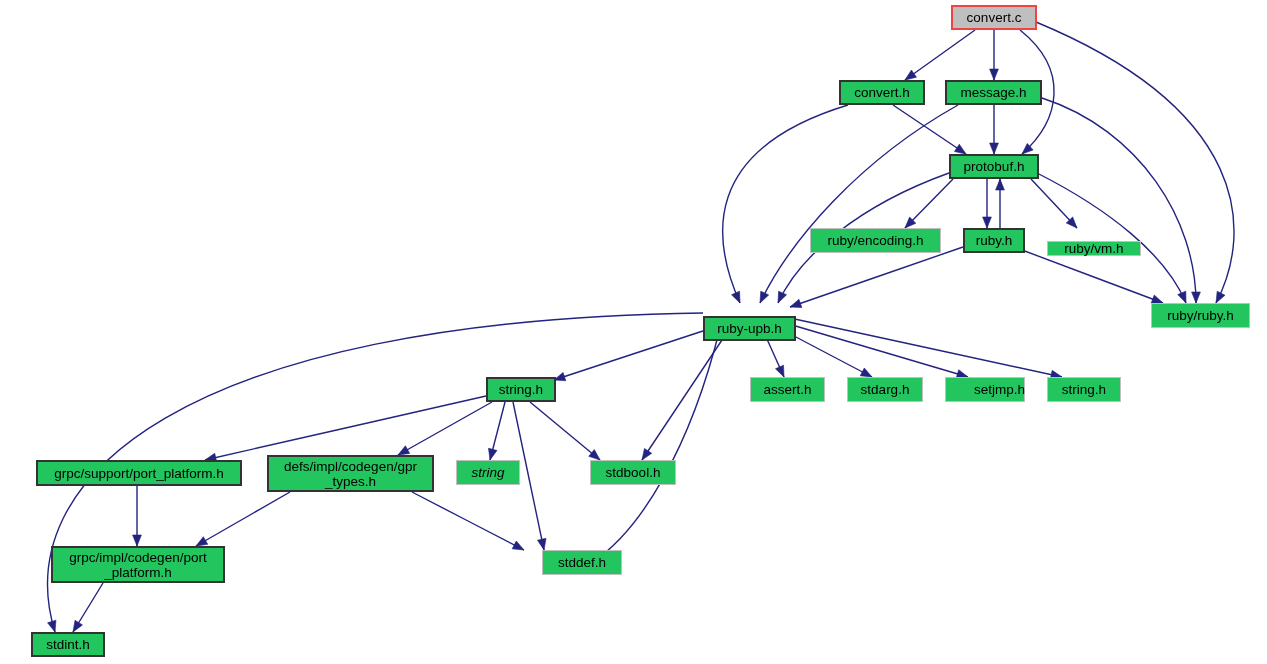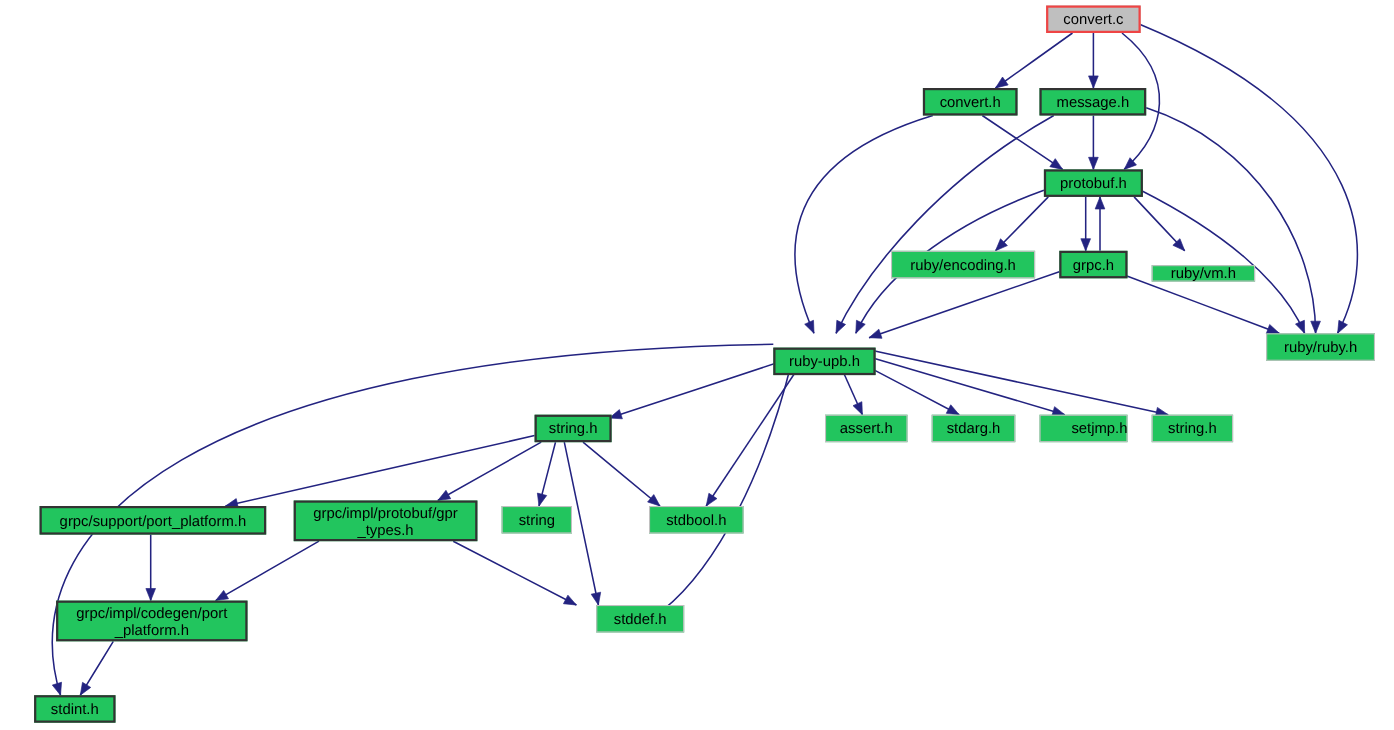--- a/index.html
+++ b/index.html
@@ -130,32 +130,32 @@
       <polygon points="524,550 512.2087028082395,548.848778676544 516.2554201876602,541.0344278749039" class="arrow-head"></polygon>
       <path d="M 103,583 C 93.1,599.17 82.9,615.83 73,632" class="edge-path"></path>
       <polygon points="73,632 74.99114671808827,620.3211586727516 82.4962381939594,624.9161126375707" class="arrow-head"></polygon>
     </svg>
   <div id="node-layer">
       <div class="node-box node-current" style="left: 951px; top: 5px; width: 86px; height: 25px;">convert.c</div>
       <div class="node-box node-bold" style="left: 839px; top: 80px; width: 86px; height: 25px;">convert.h</div>
       <div class="node-box node-bold" style="left: 945px; top: 80px; width: 97px; height: 25px;">message.h</div>
       <div class="node-box node-bold" style="left: 949px; top: 154px; width: 90px; height: 25px;">protobuf.h</div>
       <div class="node-box node-plain" style="left: 810px; top: 228px; width: 131px; height: 25px;">ruby/encoding.h</div>
-      <div class="node-box node-bold" style="left: 963px; top: 228px; width: 62px; height: 25px;">grpc.h</div>
+      <div class="node-box node-bold" style="left: 963px; top: 228px; width: 62px; height: 25px;">ruby.h</div>
       <div class="node-box node-plain" style="left: 1047px; top: 216px; width: 94px; height: 15px; margin-top: 25px;">ruby/vm.h</div>
       <div class="node-box node-bold" style="left: 703px; top: 303px; width: 93px; height: 25px; margin-top: 13px;">ruby-upb.h</div>
       <div class="node-box node-plain" style="left: 1151px; top: 303px; width: 99px; height: 25px;">ruby/ruby.h</div>
       <div class="node-box node-bold" style="left: 486px; top: 377px; width: 70px; height: 25px;">string.h</div>
       <div class="node-box node-plain" style="left: 750px; top: 377px; width: 75px; height: 25px;">assert.h</div>
       <div class="node-box node-plain" style="left: 847px; top: 377px; width: 76px; height: 25px;">stdarg.h</div>
       <div class="node-box node-plain" style="left: 945px; top: 377px; width: 80px; height: 25px; padding-left: 29px;">setjmp.h</div>
       <div class="node-box node-plain" style="left: 1047px; top: 377px; width: 74px; height: 25px;">string.h</div>
       <div class="node-box node-bold" style="left: 36px; top: 460px; width: 206px; height: 26px;">grpc/support/port_platform.h</div>
-      <div class="node-box node-bold" style="left: 267px; top: 455px; width: 167px; height: 37px;">grpc/impl/protobuf/gpr
+      <div class="node-box node-bold" style="left: 267px; top: 455px; width: 167px; height: 37px;">defs/impl/codegen/gpr
 _types.h</div>
-      <div class="node-box node-plain" style="left: 456px; top: 460px; width: 64px; height: 25px;">string</div>
+      <div class="node-box node-plain" style="left: 456px; top: 460px; width: 64px; height: 25px; font-style: italic;">string</div>
       <div class="node-box node-plain" style="left: 590px; top: 460px; width: 86px; height: 25px;">stdbool.h</div>
       <div class="node-box node-bold" style="left: 51px; top: 546px; width: 174px; height: 37px;">grpc/impl/codegen/port
 _platform.h</div>
       <div class="node-box node-plain" style="left: 542px; top: 550px; width: 80px; height: 25px;">stddef.h</div>
       <div class="node-box node-bold" style="left: 31px; top: 632px; width: 74px; height: 25px;">stdint.h</div>
     </div>
 </div>
 
 </body></html>

